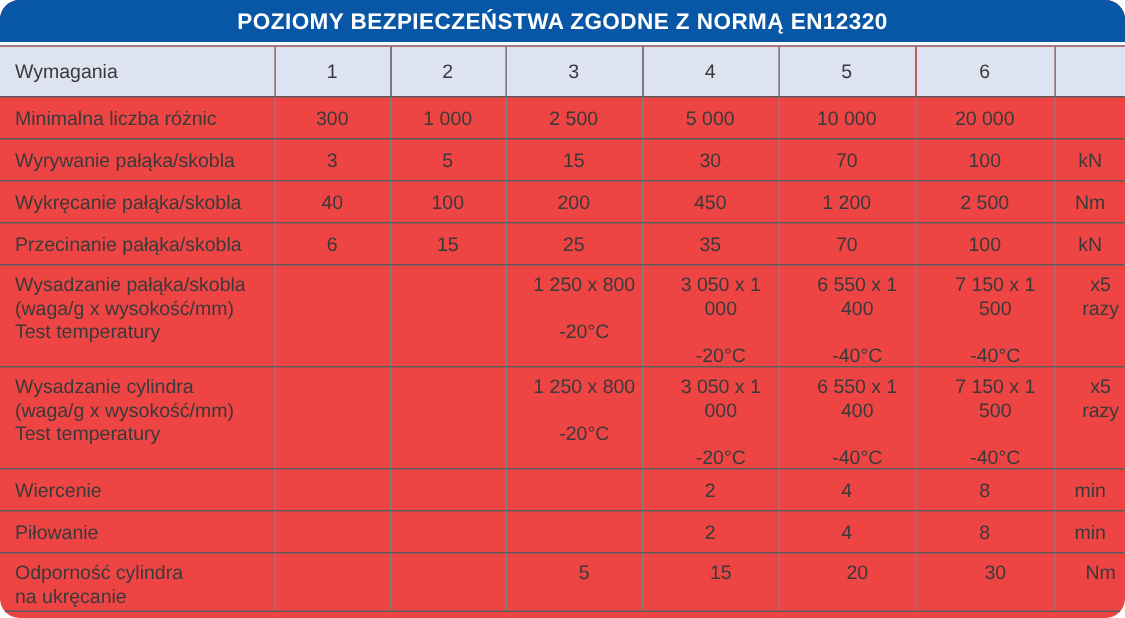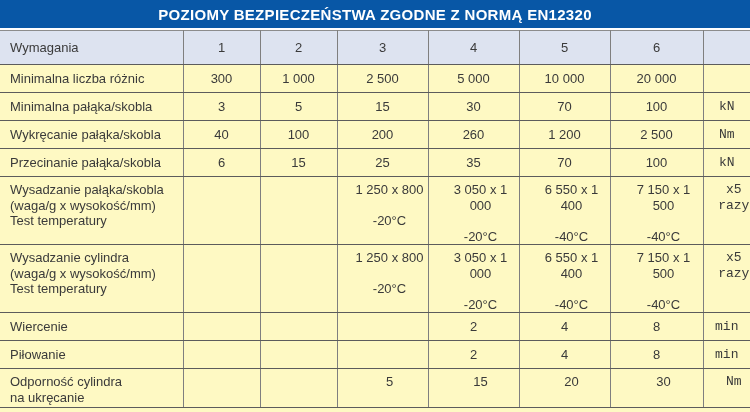--- a/index.html
+++ b/index.html
@@ -1,39 +1,40 @@
 <!DOCTYPE html>
 <html lang="pl"><head>
 <meta charset="utf-8">
 <style>
   html,body { margin:0; padding:0; background:#ffffff; }
   .page {
-    width:750px; height:412px; overflow:hidden; background:#fef9c3;
+    width:750px; height:412px; overflow:hidden; background:#ef4444;
     font-family:"Liberation Sans", sans-serif; color:#3a3a3a;
     position:relative;
+    border-radius:13px;
   }
   .title-bar {
     height:28px; background:#0857a6; color:#ffffff;
     font-size:15px; font-weight:bold; letter-spacing:0.3px;
     display:flex; align-items:center; justify-content:center;
   }
   .gap { height:2px; background:#ffffff; }
   table.sec {
     width:750px; table-layout:fixed; border-collapse:collapse;
     border-top:1px solid #8c8c8c;
   }
   .sec th, .sec td {
     padding:0; font-size:13px; font-weight:normal; color:#3a3a3a;
     border-right:1px solid #7f7f7f;
     border-bottom:1px solid #5c5c5c;
     box-shadow:0 1px 0 #c7c7c7;
     vertical-align:middle;
     overflow:hidden;
   }
-  .sec th:last-child, .sec td:last-child { border-right:none;font-family:Liberation Mono, monospace; }
+  .sec th:last-child, .sec td:last-child { border-right:none; }
   .sec thead th { background:#dde3f0; height:33px; }
   .label { text-align:left; padding-left:10px !important;margin-left:47px; }
   .val, .unit, .lvl { text-align:center; }
   .pre { white-space:pre-line; line-height:15.5px; }
   tr.top td { vertical-align:top; padding-top:5px;padding-left:14px; }
   
   tr.h27{height:28px} tr.h28{height:28px} tr.h39{height:39px}
   tr.h41{height:41px} tr.h51{height:51px} tr.h52{height:52px}
 </style>
 </head>
@@ -71,35 +72,35 @@
         <td class="label pre">Minimalna liczba różnic</td>
         <td class="val">300</td>
         <td class="val">1 000</td>
         <td class="val">2 500</td>
         <td class="val">5 000</td>
         <td class="val">10 000</td>
         <td class="val">20 000</td>
         <td class="unit"></td>
       </tr>
       <tr class="h28">
-        <td class="label pre">Minimalna pałąka/skobla</td>
+        <td class="label pre">Wyrywanie pałąka/skobla</td>
         <td class="val">3</td>
         <td class="val">5</td>
         <td class="val">15</td>
         <td class="val">30</td>
         <td class="val">70</td>
         <td class="val">100</td>
         <td class="unit">kN</td>
       </tr>
       <tr class="h28">
         <td class="label pre">Wykręcanie pałąka/skobla</td>
         <td class="val">40</td>
         <td class="val">100</td>
         <td class="val">200</td>
-        <td class="val">260</td>
+        <td class="val">450</td>
         <td class="val">1 200</td>
         <td class="val">2 500</td>
         <td class="unit">Nm</td>
       </tr>
       <tr class="h28">
         <td class="label pre">Przecinanie pałąka/skobla</td>
         <td class="val">6</td>
         <td class="val">15</td>
         <td class="val">25</td>
         <td class="val">35</td>

